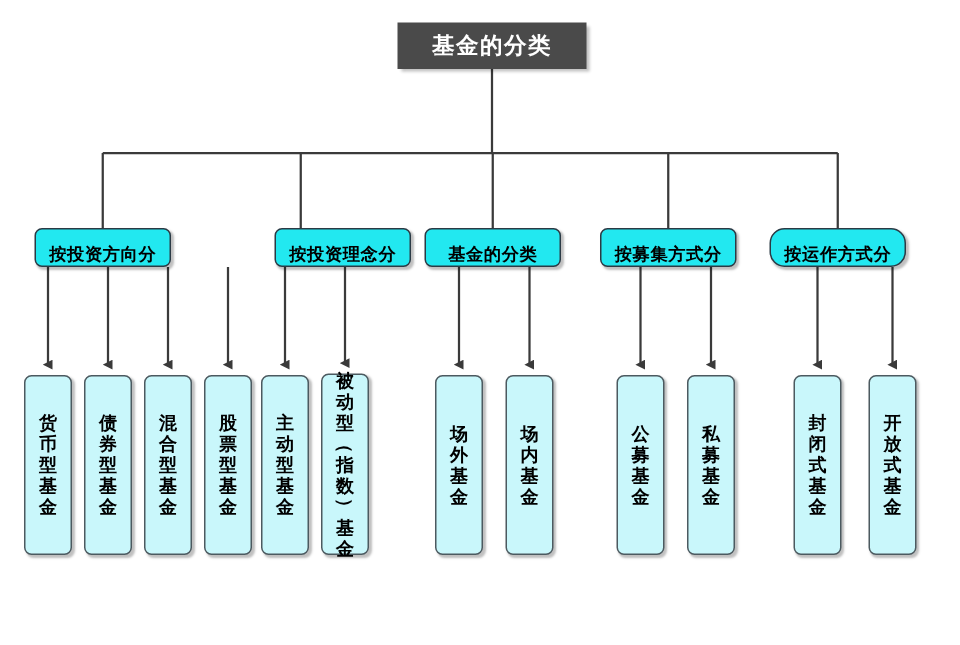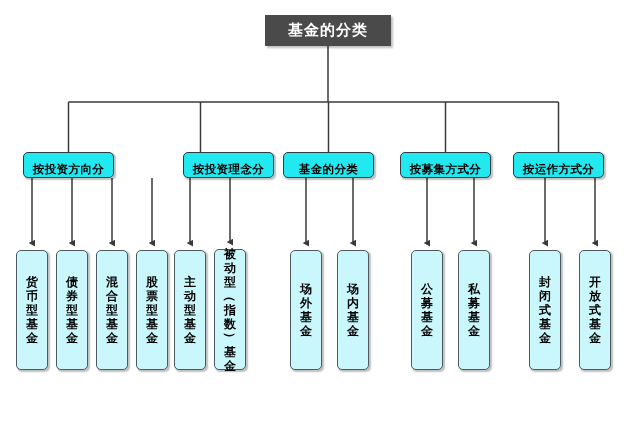--- a/index.html
+++ b/index.html
@@ -153,21 +153,21 @@
       </div>
       <div class="cat-node" style="left: 155px; width: 91px; margin-left: 28px;">
         <span>按投资理念分</span>
       </div>
       <div class="cat-node" style="left: 283px; width: 91px;">
         <span>基金的分类</span>
       </div>
       <div class="cat-node" style="left: 400px; width: 91px;">
         <span>按募集方式分</span>
       </div>
-      <div class="cat-node" style="left: 513px; width: 91px;">
+      <div class="cat-node" style="left: 513px; width: 91px; border-radius: 10px;">
         <span>按运作方式分</span>
       </div>
     </div>
   <div id="leaf-layer">
       <div class="leaf-node" title="货币型基金" style="left: 16px; top: 250px; height: 120px;">
         <span class="ch">货</span>
         <span class="ch">币</span>
         <span class="ch">型</span>
         <span class="ch">基</span>
         <span class="ch">金</span>

